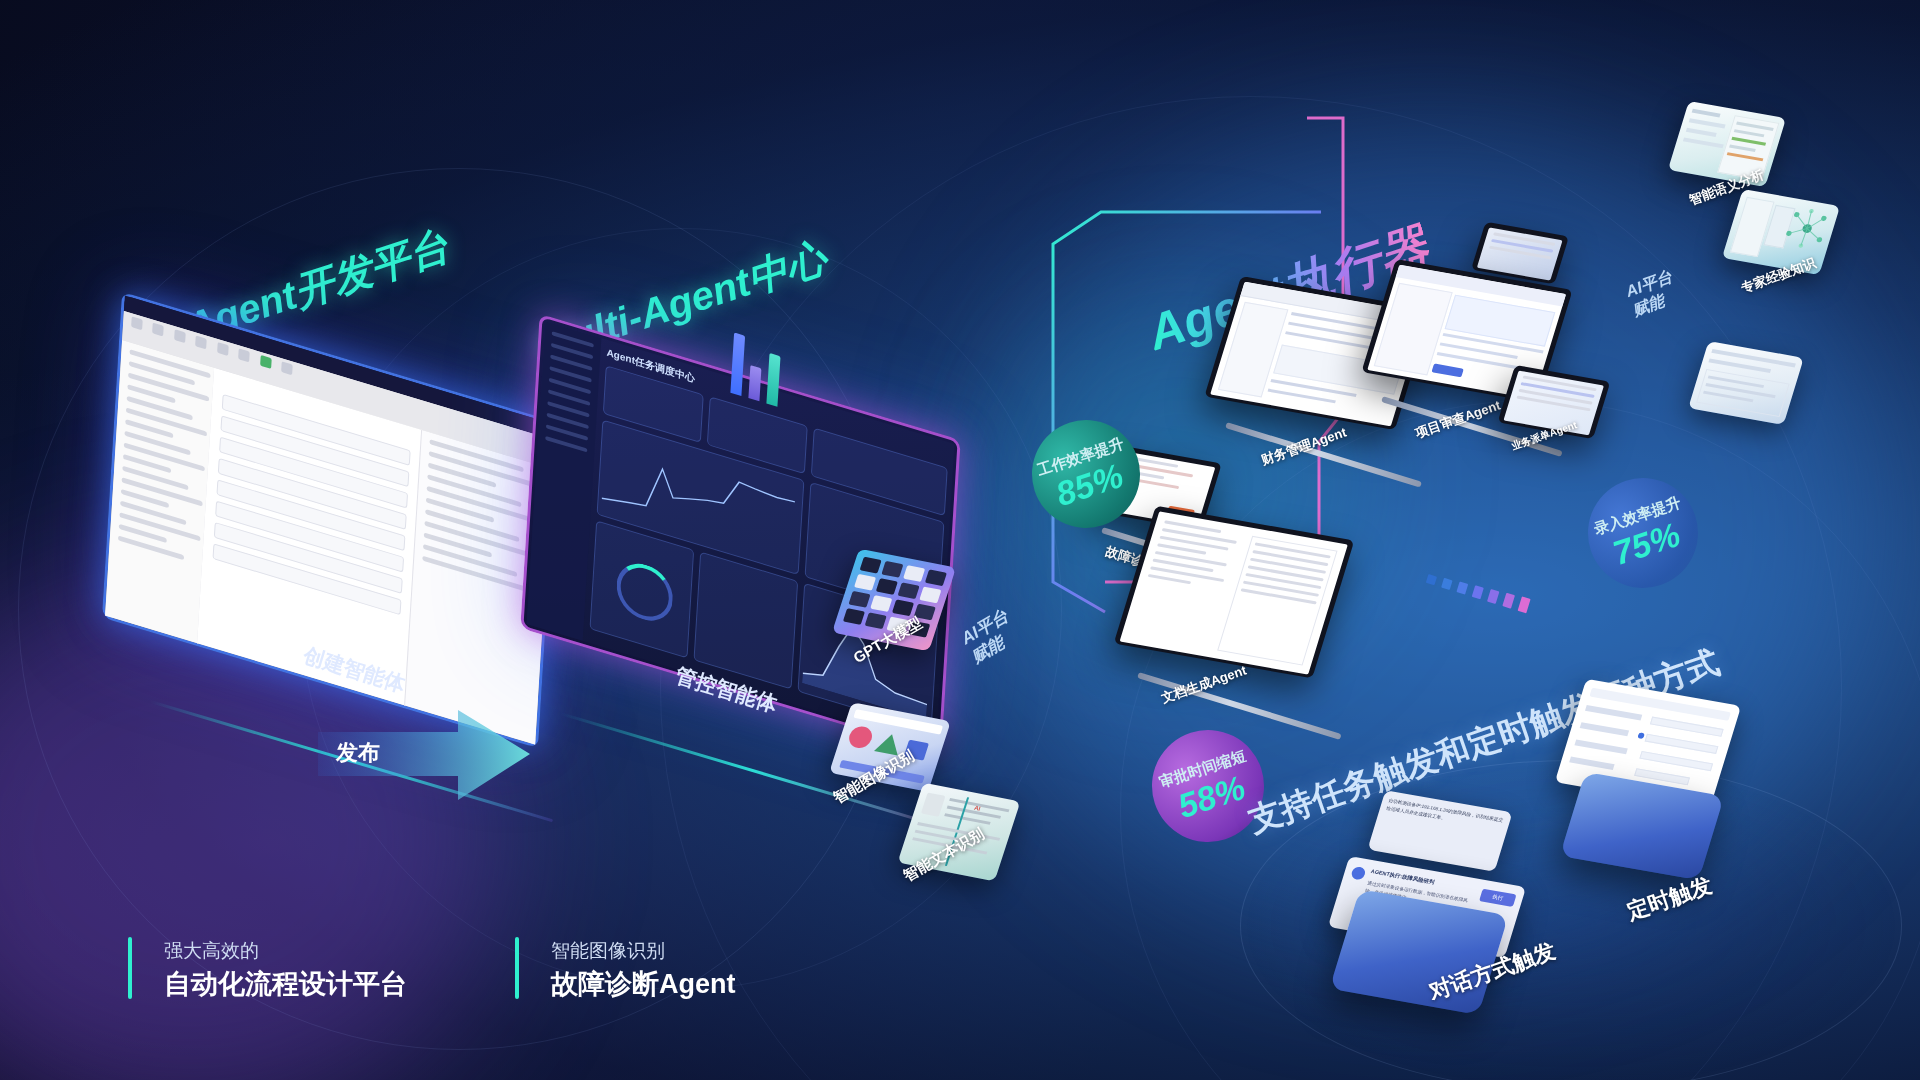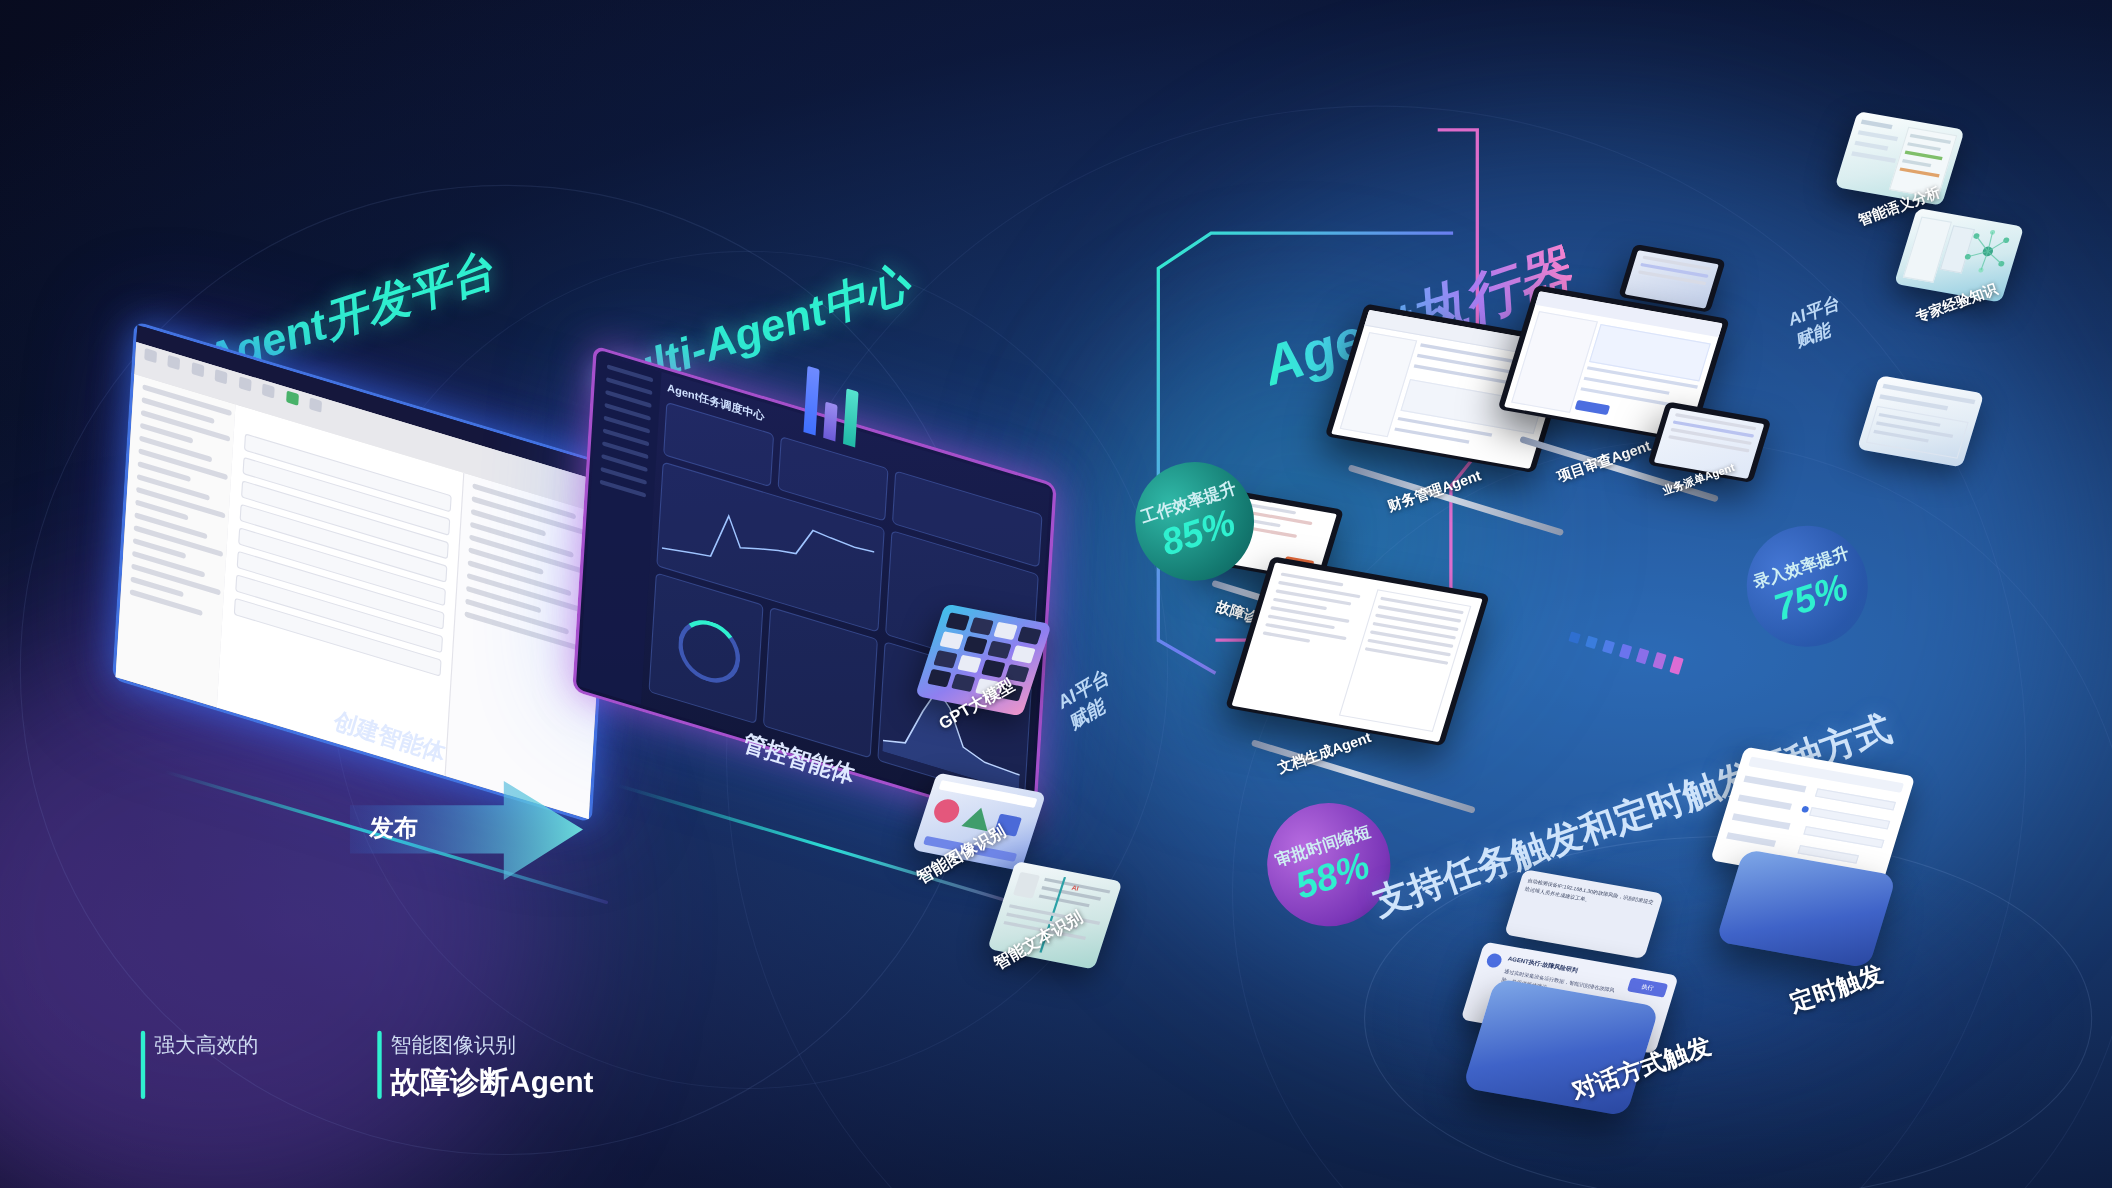--- a/index.html
+++ b/index.html
@@ -84,21 +84,21 @@
   .nb .scr{background:#fff;border-radius:2px;overflow:hidden;position:relative;}
   .nbbase{position:absolute;height:6px;border-radius:4px;background:linear-gradient(90deg,#7e8ba5,#cfd8e6 45%,#8b97ae);}
   .rw{height:3px;border-radius:2px;background:#d8dbe6;margin:4px 6px;}
   .rw.a{background:#b9c3f0}.rw.b{background:#e6c9c9}
 
   
   .mob{position:absolute;border-radius:14px;box-shadow:0 18px 34px rgba(0,0,0,.45);}
 
   
   #caps{position:absolute;left:128px;bottom:78px;display:flex;gap:108px;}
-  .cap{display:flex;gap:8px;}
+  .cap{display:flex;gap:32px;}
   .cap .bar{width:4px;height:62px;background:#2ff0cf;border-radius:2px;}
   .cap .sm{font-size:19px;color:#cfdcf2;line-height:1.5;}
   .cap .bg{font-size:27px;color:#fff;font-weight:700;line-height:1.35;white-space:nowrap;}
 </style>
 </head>
 <body>
 
 <div id="stage">
 
   <div class="glowbig" style="left:-120px;top:560px;width:620px;height:560px;background:rgba(110,62,180,.40);"></div>
@@ -505,20 +505,21 @@
   </div>
   <div class="mob" style="left:1344px;top:900px;width:150px;height:104px;transform:rotate(17deg) skewY(-7deg);
               background:linear-gradient(160deg,#7fa8e8,#3f63c8 55%,#2a47a0);"></div>
   <div class="tlabel" style="left:1430px;top:978px;font-size:22px;transform:rotate(-19deg);transform-origin:left center;">对话方式触发</div>
 
   <div id="caps">
     <div class="cap">
       <div class="bar"></div>
       <div>
         <div class="sm">强大高效的</div>
+        <div class="bg">自动化流程设计平台</div>
       </div>
     </div>
     <div class="cap">
       <div class="bar"></div>
       <div>
         <div class="sm">智能图像识别</div>
         <div class="bg">故障诊断Agent</div>
       </div>
     </div>
   </div>

